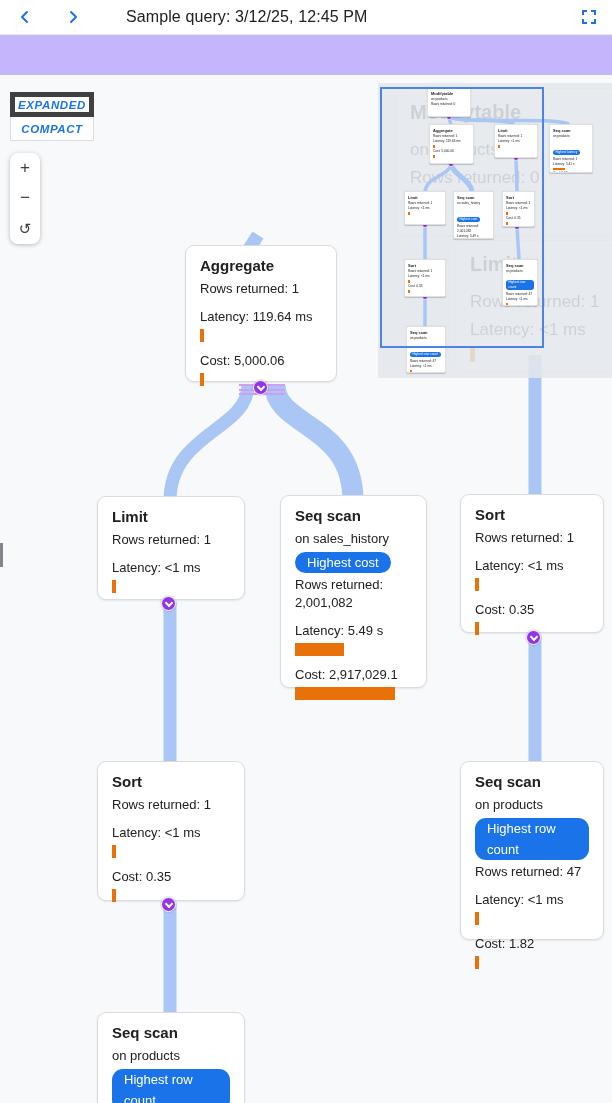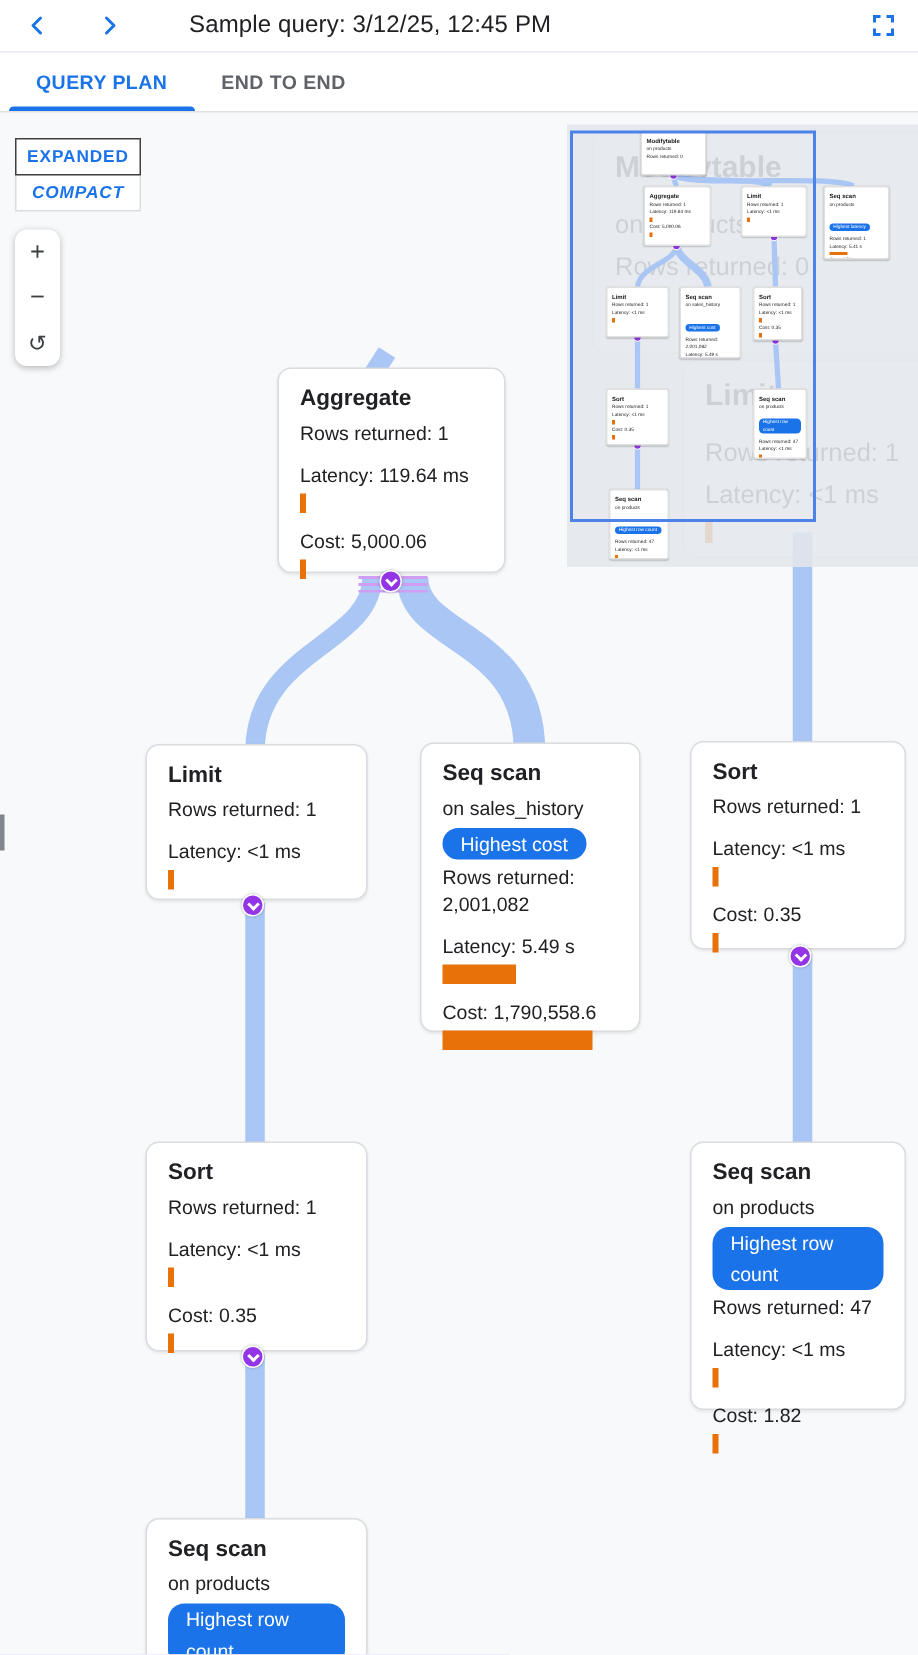--- a/index.html
+++ b/index.html
@@ -70,21 +70,21 @@
   .mini-card .mbar { height:2px; background:#e8710a; margin:1px 0 1.5px; }
   .mini-card .mbar.t { width:1.5px; height:3px; }
   .mini-card .mbar.m { width:12px; }
   .viewport-rect { position:absolute; z-index:8; border:2px solid #4d82e8; cursor:move; }
 
   
   .seg { position:absolute; z-index:9; left:10px; top:17px; width:84px; }
   .seg-btn { width:84px; height:25px; background:#fff; border:1px solid #dadce0; color:#1a73e8;
              font-size:11.5px; font-weight:700; letter-spacing:0.6px; display:flex; align-items:center;
              justify-content:center; cursor:pointer; font-family:inherit; }
-  .seg-btn.selected { border:1px solid #404040; position:relative; z-index:2; }
+  .seg-btn.selected { border:5px solid #404040; position:relative; z-index:2;font-style:italic; }
   .seg-btn + .seg-btn { margin-top:-1px;font-style:italic; }
 
   .zoom-panel { position:absolute; z-index:9; left:10px; top:78px; width:30px; height:91px; background:#fff;
                 border-radius:8px; box-shadow:0 1px 4px rgba(60,64,67,0.35); display:flex; flex-direction:column; }
   .zoom-btn { flex:1; display:flex; align-items:center; justify-content:center; font-size:17px; color:#3c4043;
               cursor:pointer; background:none; border:none; font-family:inherit; }
   .zoom-btn.reset { font-size:15px; }
 
   .scroll-nub { position:absolute; z-index:9; left:0; top:468px; width:3px; height:24px; background:#80868b; }
 </style>
@@ -105,24 +105,20 @@
         </svg>
     </div>
     <div class="page-title">Sample query: 3/12/25, 12:45 PM</div>
     <div class="fs-btn">
       <svg width="16" height="16" viewBox="0 0 16 16">
           <path d="M2 6 V2 H6 M10 2 H14 V6 M14 10 V14 H10 M6 14 H2 V10" stroke="#1a73e8" stroke-width="2" fill="none"></path>
         </svg>
     </div>
   </div>
 
-  <div class="tabs">
-    <div class="tab active">QUERY PLAN</div>
-    <div class="tab">END TO END</div>
-  </div>
 
   <div class="canvas">
 
     <div class="ghost-card" style="left:395px;top:13px;width:225px;height:148px">
       <h3>Modifytable</h3>
       <div class="gl">on products</div>
       <div class="gl">Rows returned: 0</div>
     </div>
     <div class="ghost-card" style="left:455px;top:165px;width:200px;height:132px">
       <h3>Limit</h3>
@@ -164,21 +160,21 @@
       <span class="chev-down-icon"></span>
     </div>
 
     <div class="card" style="left:280px;top:420px;width:147px;height:193px">
       <h3>Seq scan</h3>
       <div class="line sub"><span>on</span> <b>sales_history</b></div>
       <div class="badge">Highest cost</div>
       <div class="line">Rows returned: 2,001,082</div>
       <div class="line gap">Latency: 5.49 s</div>
       <div class="bar mid"></div>
-      <div class="line gap">Cost: 1,790,558.6</div>
+      <div class="line gap">Cost: 2,917,029.1</div>
       <div class="bar big"></div>
     </div>
 
     <div class="card" style="left:460px;top:419px;width:144px;height:139px">
       <h3>Sort</h3>
       <div class="line">Rows returned: 1</div>
       <div class="line gap">Latency: &lt;1 ms</div>
       <div class="bar tiny"></div>
       <div class="line gap">Cost: 0.35</div>
       <div class="bar tiny"></div>

